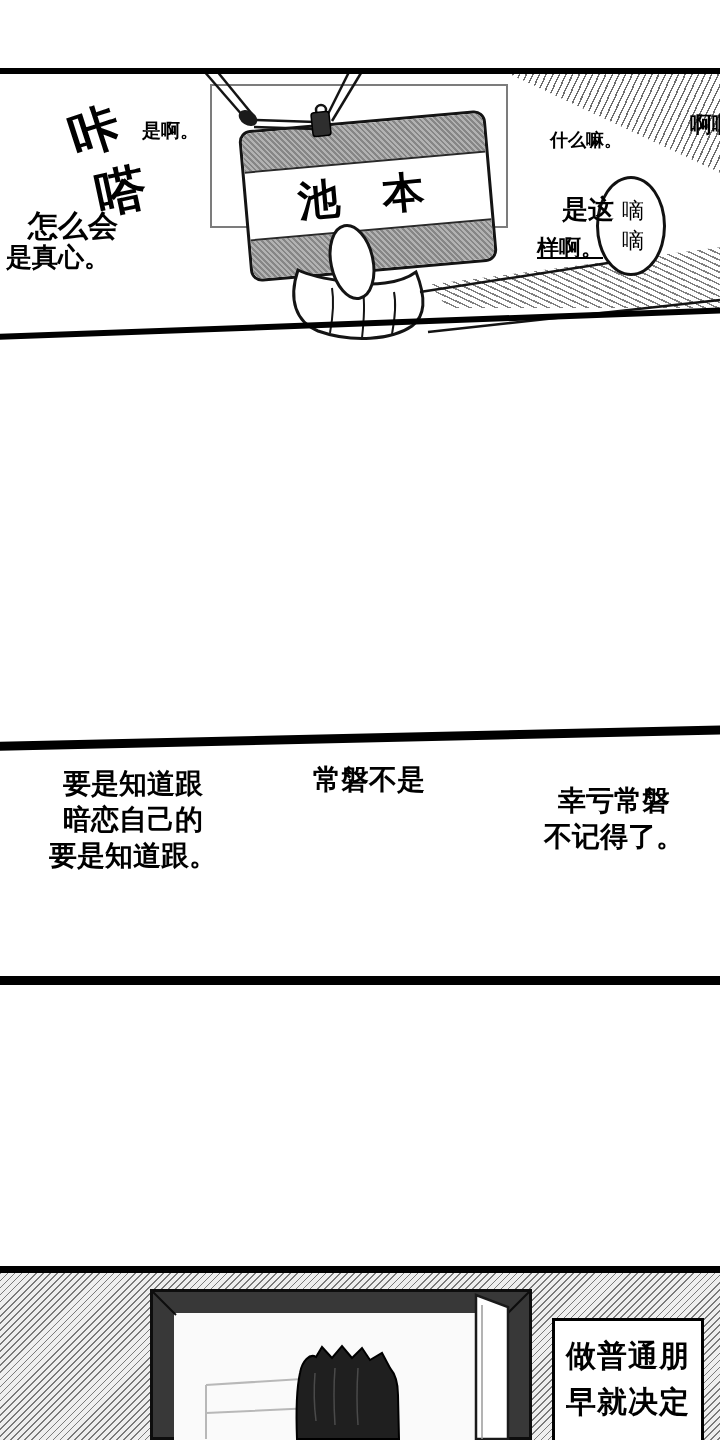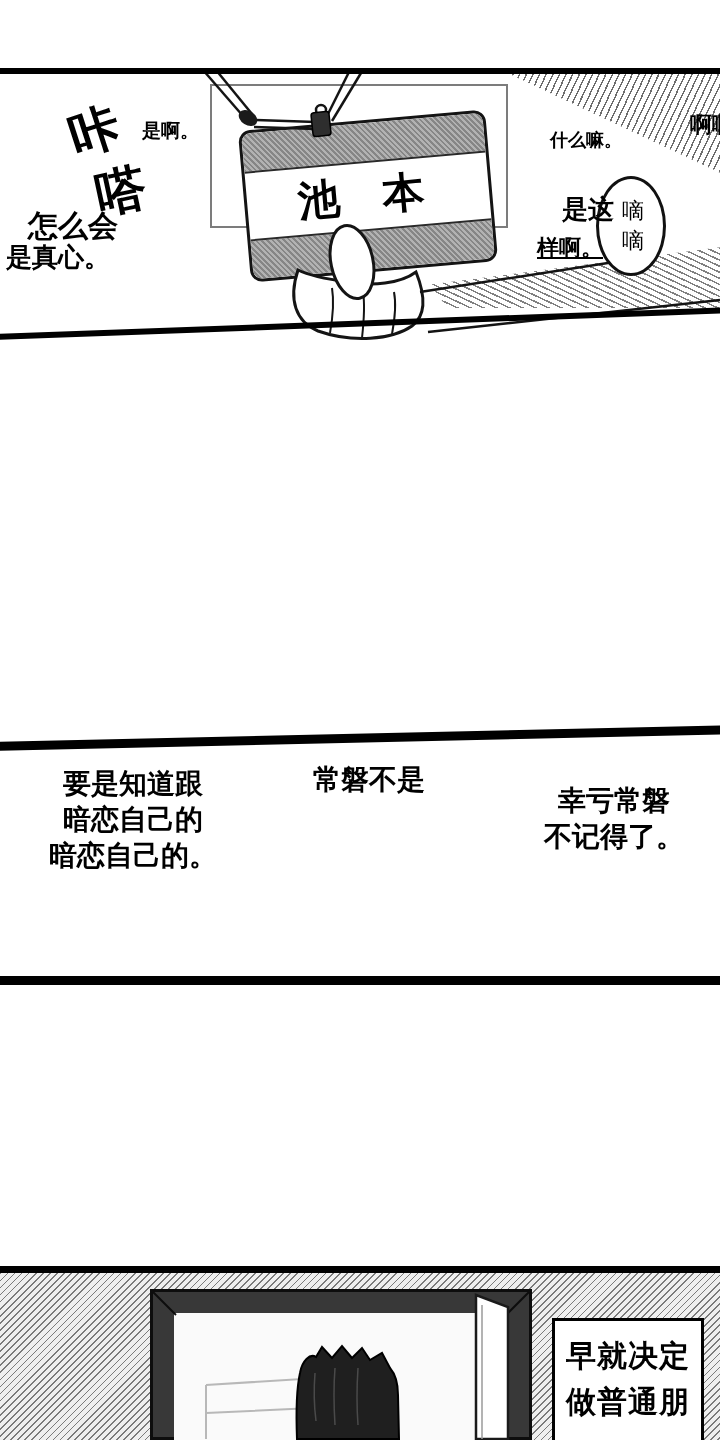--- a/index.html
+++ b/index.html
@@ -119,21 +119,21 @@
   <div class="txt t-sza">是这</div>
   <div class="txt t-szb">样啊。</div>
 
   <div class="balloon">
     <div class="balloon-text">嘀嘀</div>
   </div>
 
   <div class="p2col p2-left">
     <div>要是知道跟</div>
     <div>暗恋自己的</div>
-    <div>暗恋自己的。</div>
+    <div>要是知道跟。</div>
   </div>
   <div class="p2col p2-mid">
     <div>常磐不是</div>
   </div>
   <div class="p2col p2-right">
     <div>幸亏常磐</div>
     <div>不记得了。</div>
   </div>
 
   <div class="p3">
@@ -148,22 +148,22 @@
 
       <polygon points="476,22 508,34 508,166 476,166" fill="#fff" stroke="#1a1a1a" stroke-width="2.5"></polygon>
       <path d="M482,32 L482,166" stroke="#9a9a9a" stroke-width="1.5" fill="none"></path>
 
       <path d="M300,100 C302,88 310,80 316,84 L322,74 L332,85 L342,73 L352,85 L362,75 L370,87 L382,80 L390,95 C396,102 398,112 398,122 L399,166 L297,166 C296,140 296,118 300,100 Z" fill="#1f1f1f" stroke="#000" stroke-width="2"></path>
       <path d="M315,100 Q313,125 316,148" stroke="#4a4a4a" stroke-width="1.5" fill="none"></path>
       <path d="M335,95 Q333,120 335,152" stroke="#4a4a4a" stroke-width="1.5" fill="none"></path>
       <path d="M358,95 Q356,125 358,152" stroke="#4a4a4a" stroke-width="1.5" fill="none"></path>
     </svg>
     <div class="caption-box">
+      <div class="caption-line">做普通朋</div>
       <div class="caption-line">早就决定</div>
-      <div class="caption-line">做普通朋</div>
     </div>
   </div>
 
   <div class="pborder b1-top"></div>
   <div class="pborder b1-bot"></div>
   <div class="pborder b2-top"></div>
   <div class="pborder b2-bot"></div>
   <div class="pborder b3-top"></div>
 
 </div>

